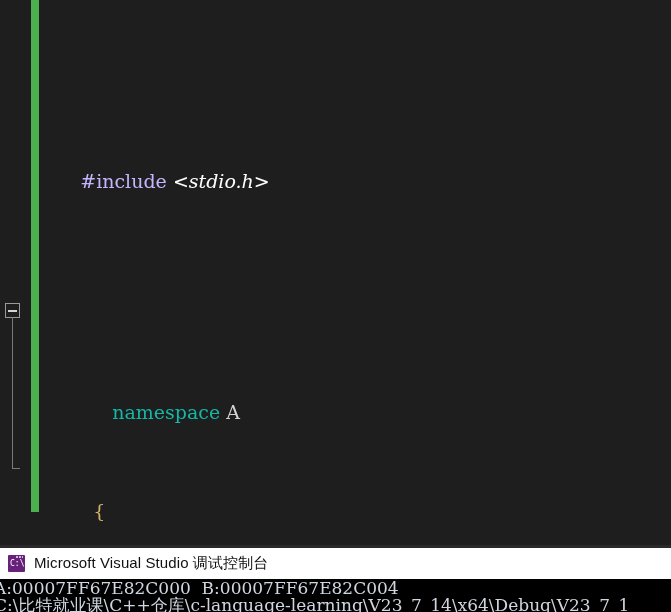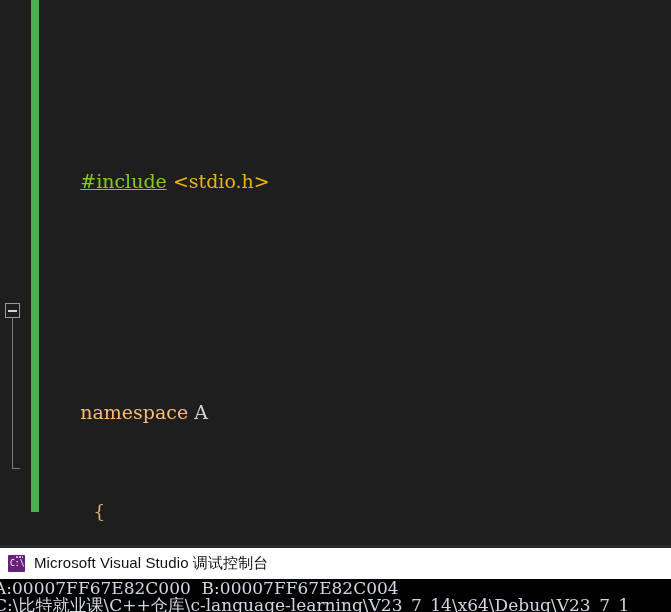--- a/index.html
+++ b/index.html
@@ -37,23 +37,23 @@
   
   .region {
     position:absolute; left:-32px; width:1px; background:#7a7a7a;
   }
   .region::after {
     content:""; position:absolute; left:0; bottom:0;
     width:8px; height:1px; background:#7a7a7a;
   }
 
   
-  .c-pre   { color:#84cc16;text-decoration:underline; }
-  .c-inc   { color:#eab308; }
-  .c-kw    { color:#fdba74; }
+  .c-pre   { color:#c4b5fd; }
+  .c-inc   { color:#ffffff;font-style:italic; }
+  .c-kw    { color:#14b8a6;margin-left:32px; }
   .c-ns    { color:#d4d4d4; }
   .c-punc  { color:#d4b06a; }
   .c-plain { color:#d4d4d4; }
 
   
   #console-win {
     position:absolute; left:0; top:548px; width:671px; height:64px;
   }
   #console-title {
     position:absolute; left:0; top:0; width:671px; height:31px;

